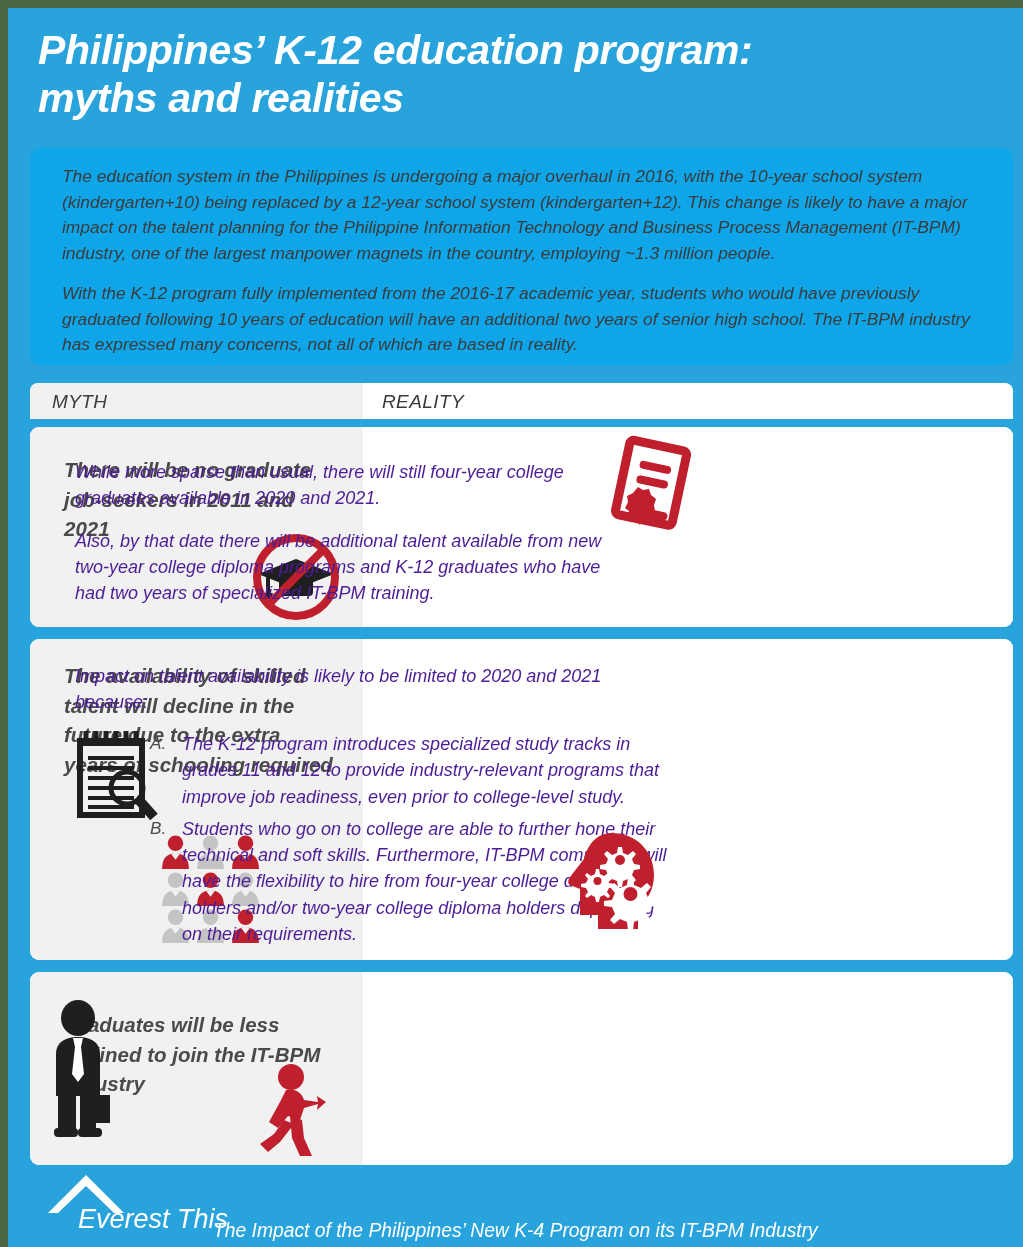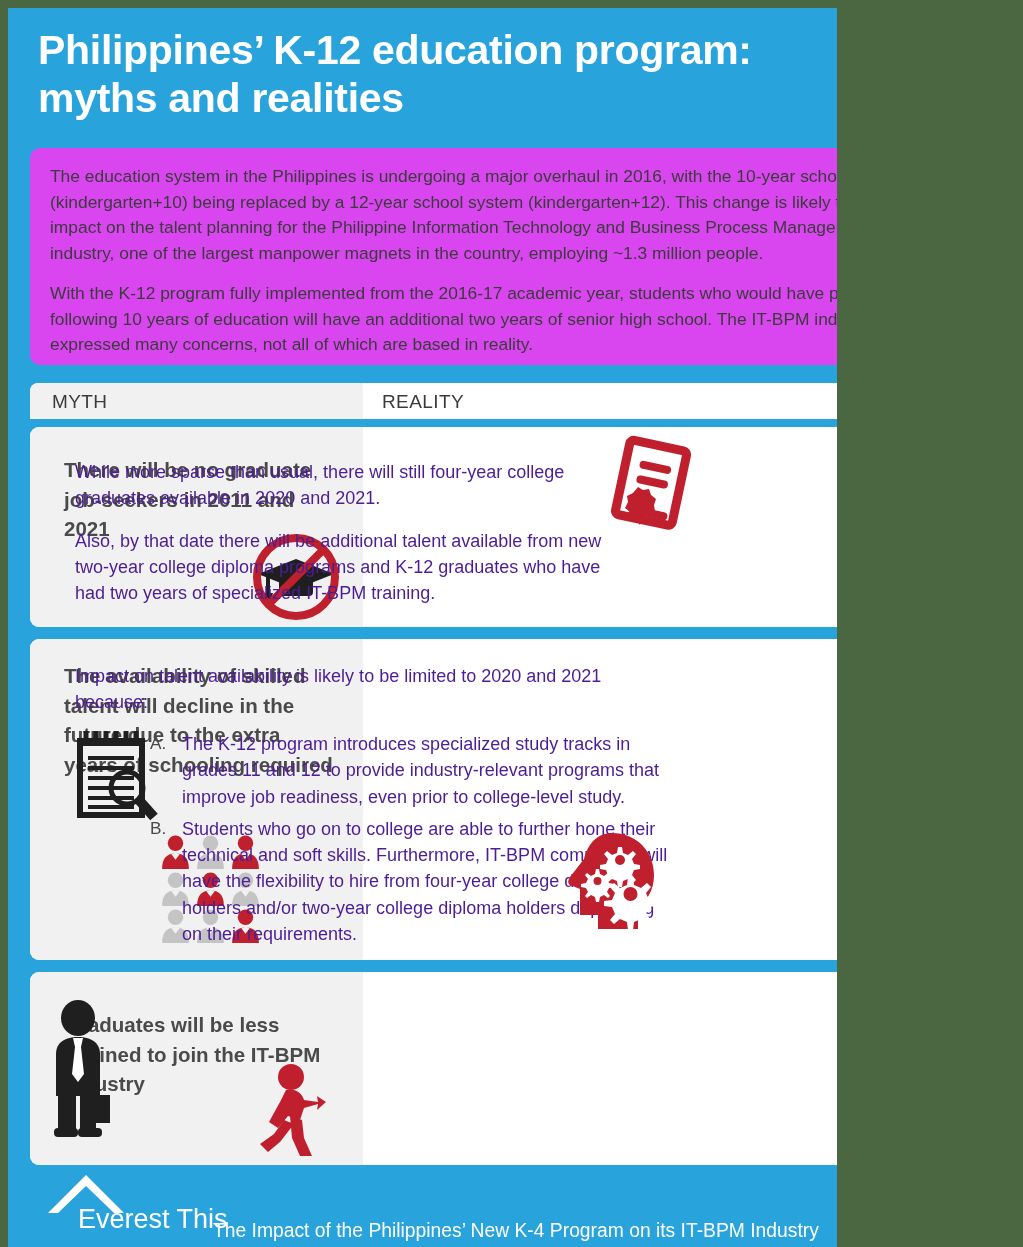--- a/index.html
+++ b/index.html
@@ -5,45 +5,46 @@
   * { margin:0; padding:0; box-sizing:border-box; }
   html,body { width:1023px; height:1247px; }
   body {
     background:#4a6741;
     font-family:"Liberation Sans", sans-serif;
     overflow:hidden;
   }
   .frame {
     position:absolute;
     left:8px; top:8px;
-    width:829px; height:1239px;
+    width:1015px; height:1239px;
     background:#29a3dc;
     overflow:hidden;
+    font-style:italic;
   }
 
   
   .title {
     position:absolute;
     left:30px; top:18px;
     width:940px;
     color:#ffffff;
     font-size:41px;
     font-weight:bold;
     line-height:1.18;
     letter-spacing:-0.3px;
   }
 
   
   .intro-card {
     position:absolute;
     left:22px; top:140px;
     width:983px; height:217px;
-    background:#d946ef;
+    background:#0ea5e9;
     border-radius:10px;
-    padding:16px 22px 10px 20px;
+    padding:16px 22px 10px 32px;
   }
   .intro-p {
     color:#3b3b3b;
     font-size:17.4px;
     line-height:1.47;
     margin-bottom:15px;
   }
 
   
   .hdr {

